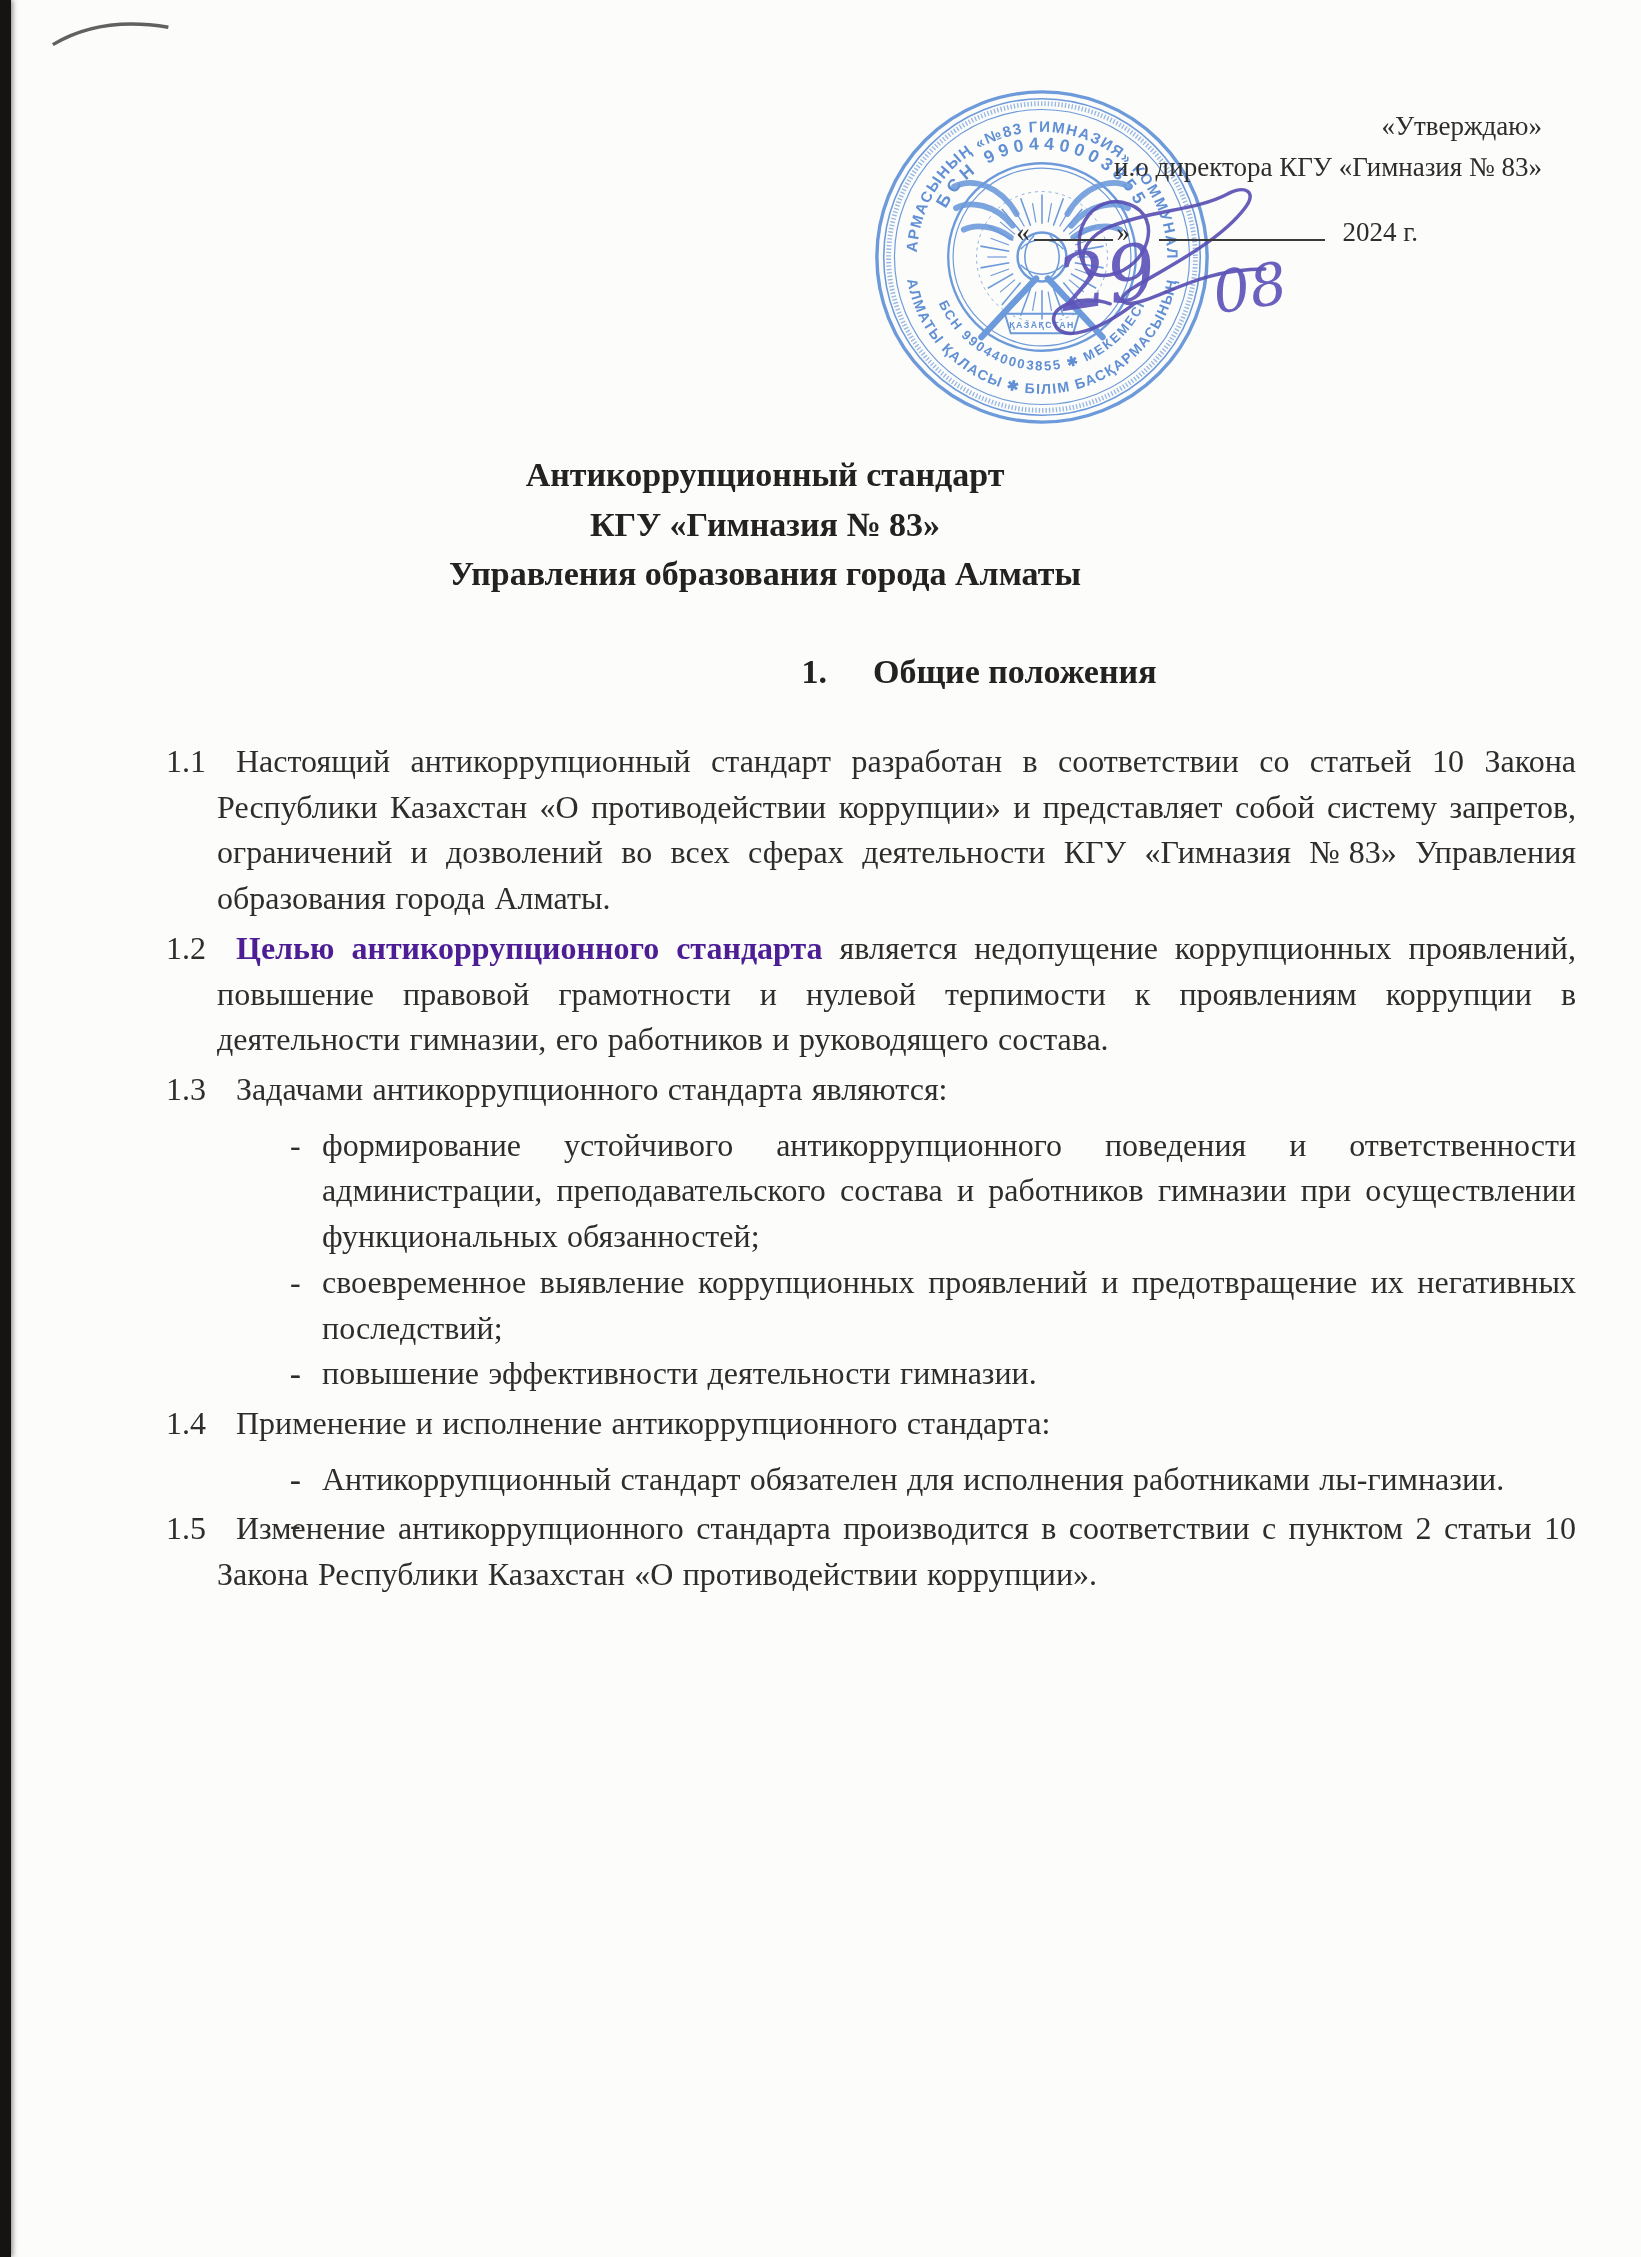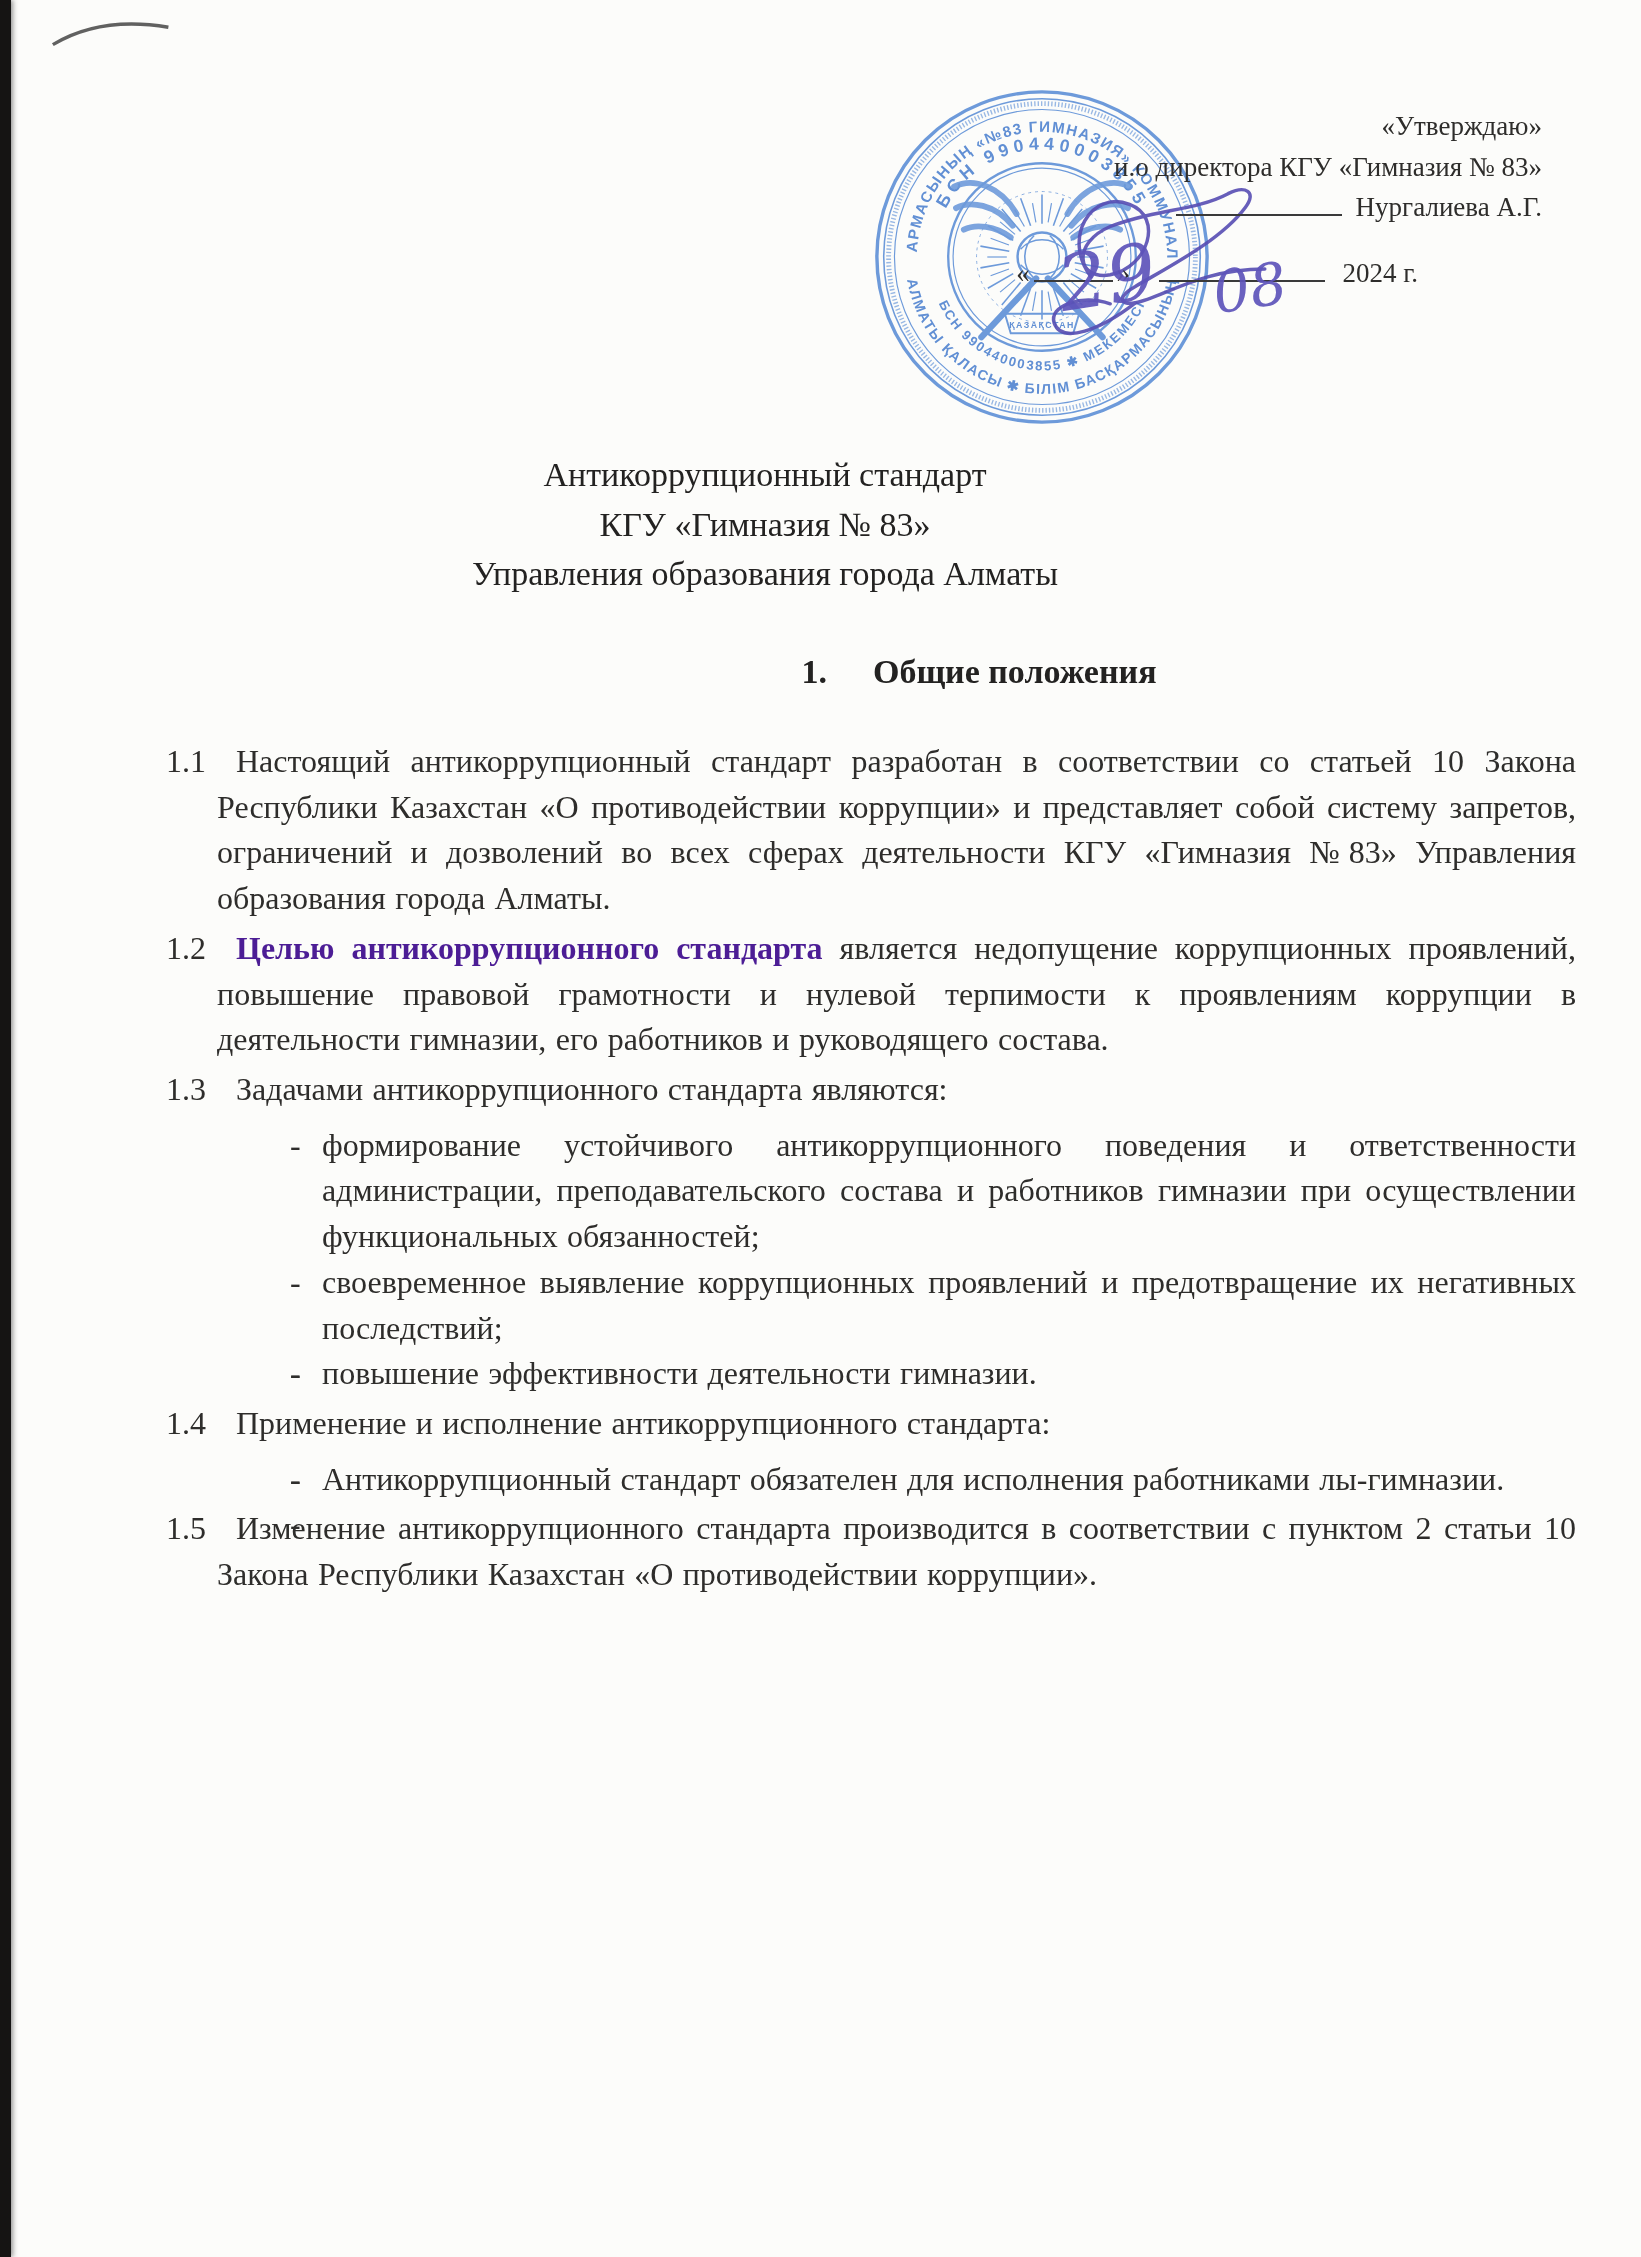--- a/index.html
+++ b/index.html
@@ -26,21 +26,21 @@
   .hw{position:absolute;font-family:"DejaVu Serif",serif;font-style:italic;
     color:#5e54bb;transform:rotate(-9deg);opacity:.92;line-height:1;}
   .hw-day{left:1058px;top:239px;font-size:77px;}
   .hw-month{left:1213px;top:259px;font-size:58px;}
 
   .stamp{position:absolute;left:872px;top:87px;width:340px;height:340px;opacity:.88;}
   .sig-svg{position:absolute;left:946px;top:151px;width:541px;height:237px;}
 
   
   .doc{position:absolute;left:166px;top:450px;width:1410px;font-size:32px;}
-  .title-block{font-weight:normal;font-size:34px;line-height:1.46;
+  .title-block{font-weight:bold;font-size:34px;line-height:1.46;
     text-align:center;margin-left:-77px;margin-right:135px;color:#232221;}
   .heading{display:flex;justify-content:center;gap:46px;font-weight:bold;
     font-size:34px;margin-top:54px;transform:translateX(108px);color:#232221;}
   .clauses{margin-top:48px;}
   .para{position:relative;padding-left:51px;text-align:justify;
     line-height:1.43;margin-top:4px;word-spacing:1.4px;}
   .para .num{display:inline-block;width:70px;margin-left:-51px;}
   .para b{font-weight:bold;color:#4c1d95;}
   .bullets{margin-top:9.7px;}
   .bullet{position:relative;margin-left:124px;padding-left:32px;
@@ -153,21 +153,20 @@
   <svg class="sig-svg" viewBox="0 0 560 245">
     <g fill="none" stroke="#564db2" stroke-width="3.6" stroke-linecap="round" opacity=".9">
       <path d="M150,130 C120,90 150,40 190,55 C225,68 210,120 170,128 C135,134 130,95 170,78 C215,60 258,62 292,44 C310,35 322,42 310,58 C285,92 230,120 196,140 C178,150 178,160 196,157 C224,152 262,122 330,122"></path>
       <path d="M196,157 C160,185 120,200 112,178 C106,160 140,148 170,158"></path>
     </g>
   </svg>
 
   <div class="approval">
     <div class="row">«Утверждаю»</div>
     <div class="row">и.о директора КГУ «Гимназия № 83»</div>
-    <div class="row"><span class="u u-sign"></span><span>Нургалиева А.Г.</span></div>
     <div class="row date-row"><span>«</span><span class="u u-day"></span><span>»</span><span class="u u-month"></span><span>2024 г.</span></div>
   </div>
 
   <div class="hw hw-day">29</div>
   <div class="hw hw-month">08</div>
 
   <div class="doc">
     <div class="title-block">
       <div>Антикоррупционный стандарт</div>
       <div>КГУ «Гимназия № 83»</div>

